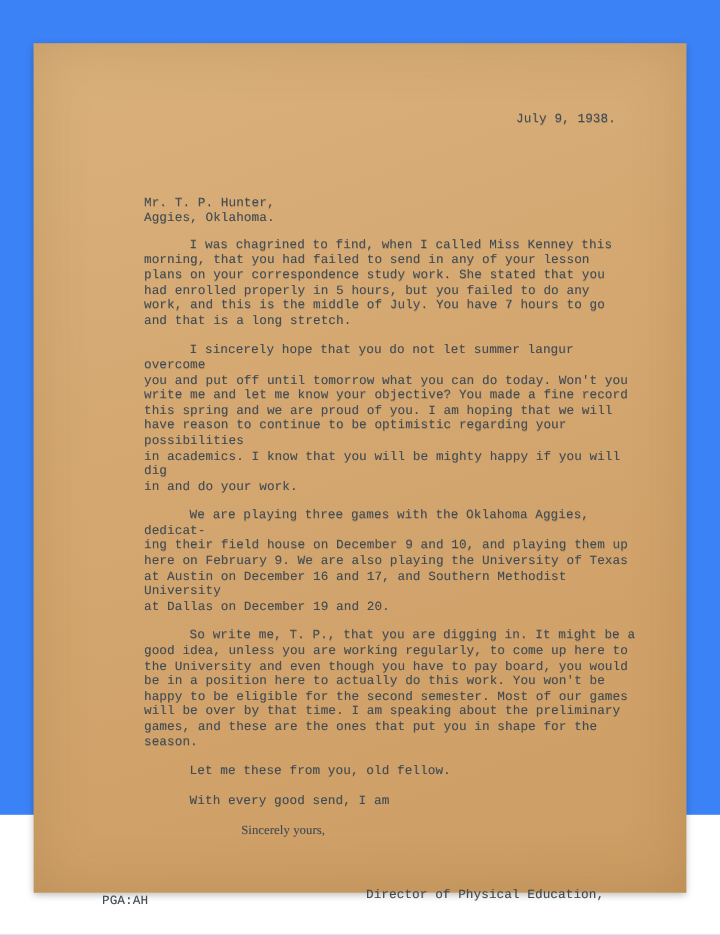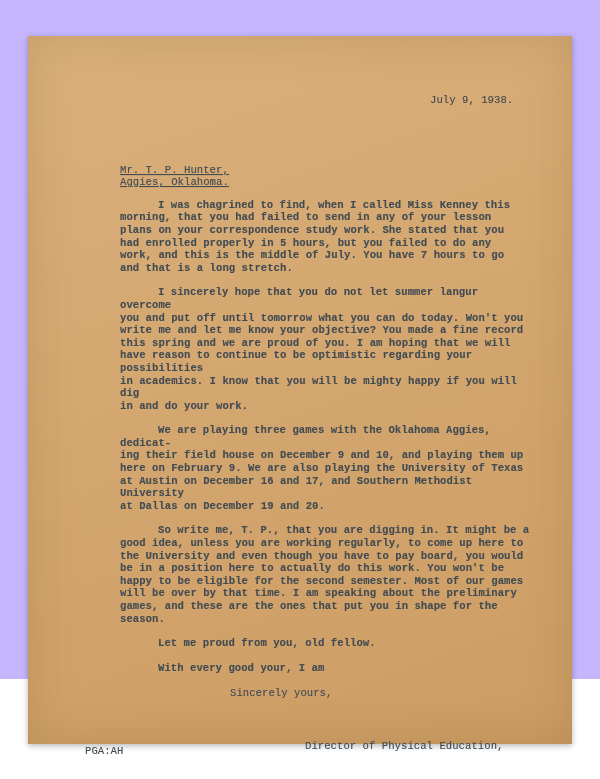--- a/index.html
+++ b/index.html
@@ -7,21 +7,21 @@
     padding: 0;
     width: 600px;
     height: 779px;
     overflow: hidden;
     font-family: "Liberation Mono", "DejaVu Sans Mono", monospace;
   }
   .scan-bg {
     position: relative;
     width: 600px;
     height: 679px;
-    background: #c4b5fd;
+    background: #3b82f6;
   }
   .paper {
     position: absolute;
     left: 28px;
     top: 36px;
     width: 544px;
     height: 708px;
     background: linear-gradient(160deg, #dab07b 0%, #d3a56e 55%, #cc9d64 100%);
     box-shadow: 0 2px 6px rgba(0,0,0,0.28), inset 0 0 48px rgba(115,78,30,0.20);
     color: #414b52;
@@ -31,41 +31,40 @@
   }
   .content {
     padding: 58px 42px 0 92px;
   }
   .date-line {
     margin-left: 310px;
     white-space: nowrap;
   }
   .recipient {
     margin-top: 57px;
-    text-decoration: underline;
   }
   .salutation {
     margin-top: 22px;
   }
   p.para, p.short {
     margin: 12px 0 0 0;
     white-space: pre-line;
     text-indent: 38px;
     text-shadow: 0.3px 0.3px 0 rgba(58,68,78,0.30);
-    font-weight: bold;
   }
   .recipient div, .salutation, .date-line, .signoff, .sig-block div, .initials {
     text-shadow: 0.3px 0.3px 0 rgba(58,68,78,0.30);
   }
   p.first-para {
     margin-top: 10px;
   }
   .signoff {
     margin-top: 13px;
-    margin-left: 110px;
+    margin-left: 81px;
+    font-family: Liberation Serif, serif;
   }
   .sig-block {
     margin-top: 40px;
     margin-left: 185px;
   }
   .initials {
     position: absolute;
     left: 57px;
     top: 678px;
     margin-top: 31px;
@@ -108,23 +107,23 @@
 at Dallas on December 19 and 20.</p>
 
       <p class="para">So write me, T. P., that you are digging in. It might be a
 good idea, unless you are working regularly, to come up here to
 the University and even though you have to pay board, you would
 be in a position here to actually do this work. You won't be
 happy to be eligible for the second semester. Most of our games
 will be over by that time. I am speaking about the preliminary
 games, and these are the ones that put you in shape for the season.</p>
 
-      <p class="short">Let me proud from you, old fellow.</p>
+      <p class="short">Let me these from you, old fellow.</p>
 
-      <p class="short">With every good your, I am</p>
+      <p class="short">With every good send, I am</p>
 
       <div class="signoff">Sincerely yours,</div>
 
       <div class="sig-block">
         <div>Director of Physical Education,</div>
 
       </div>
 
     </div>
 

